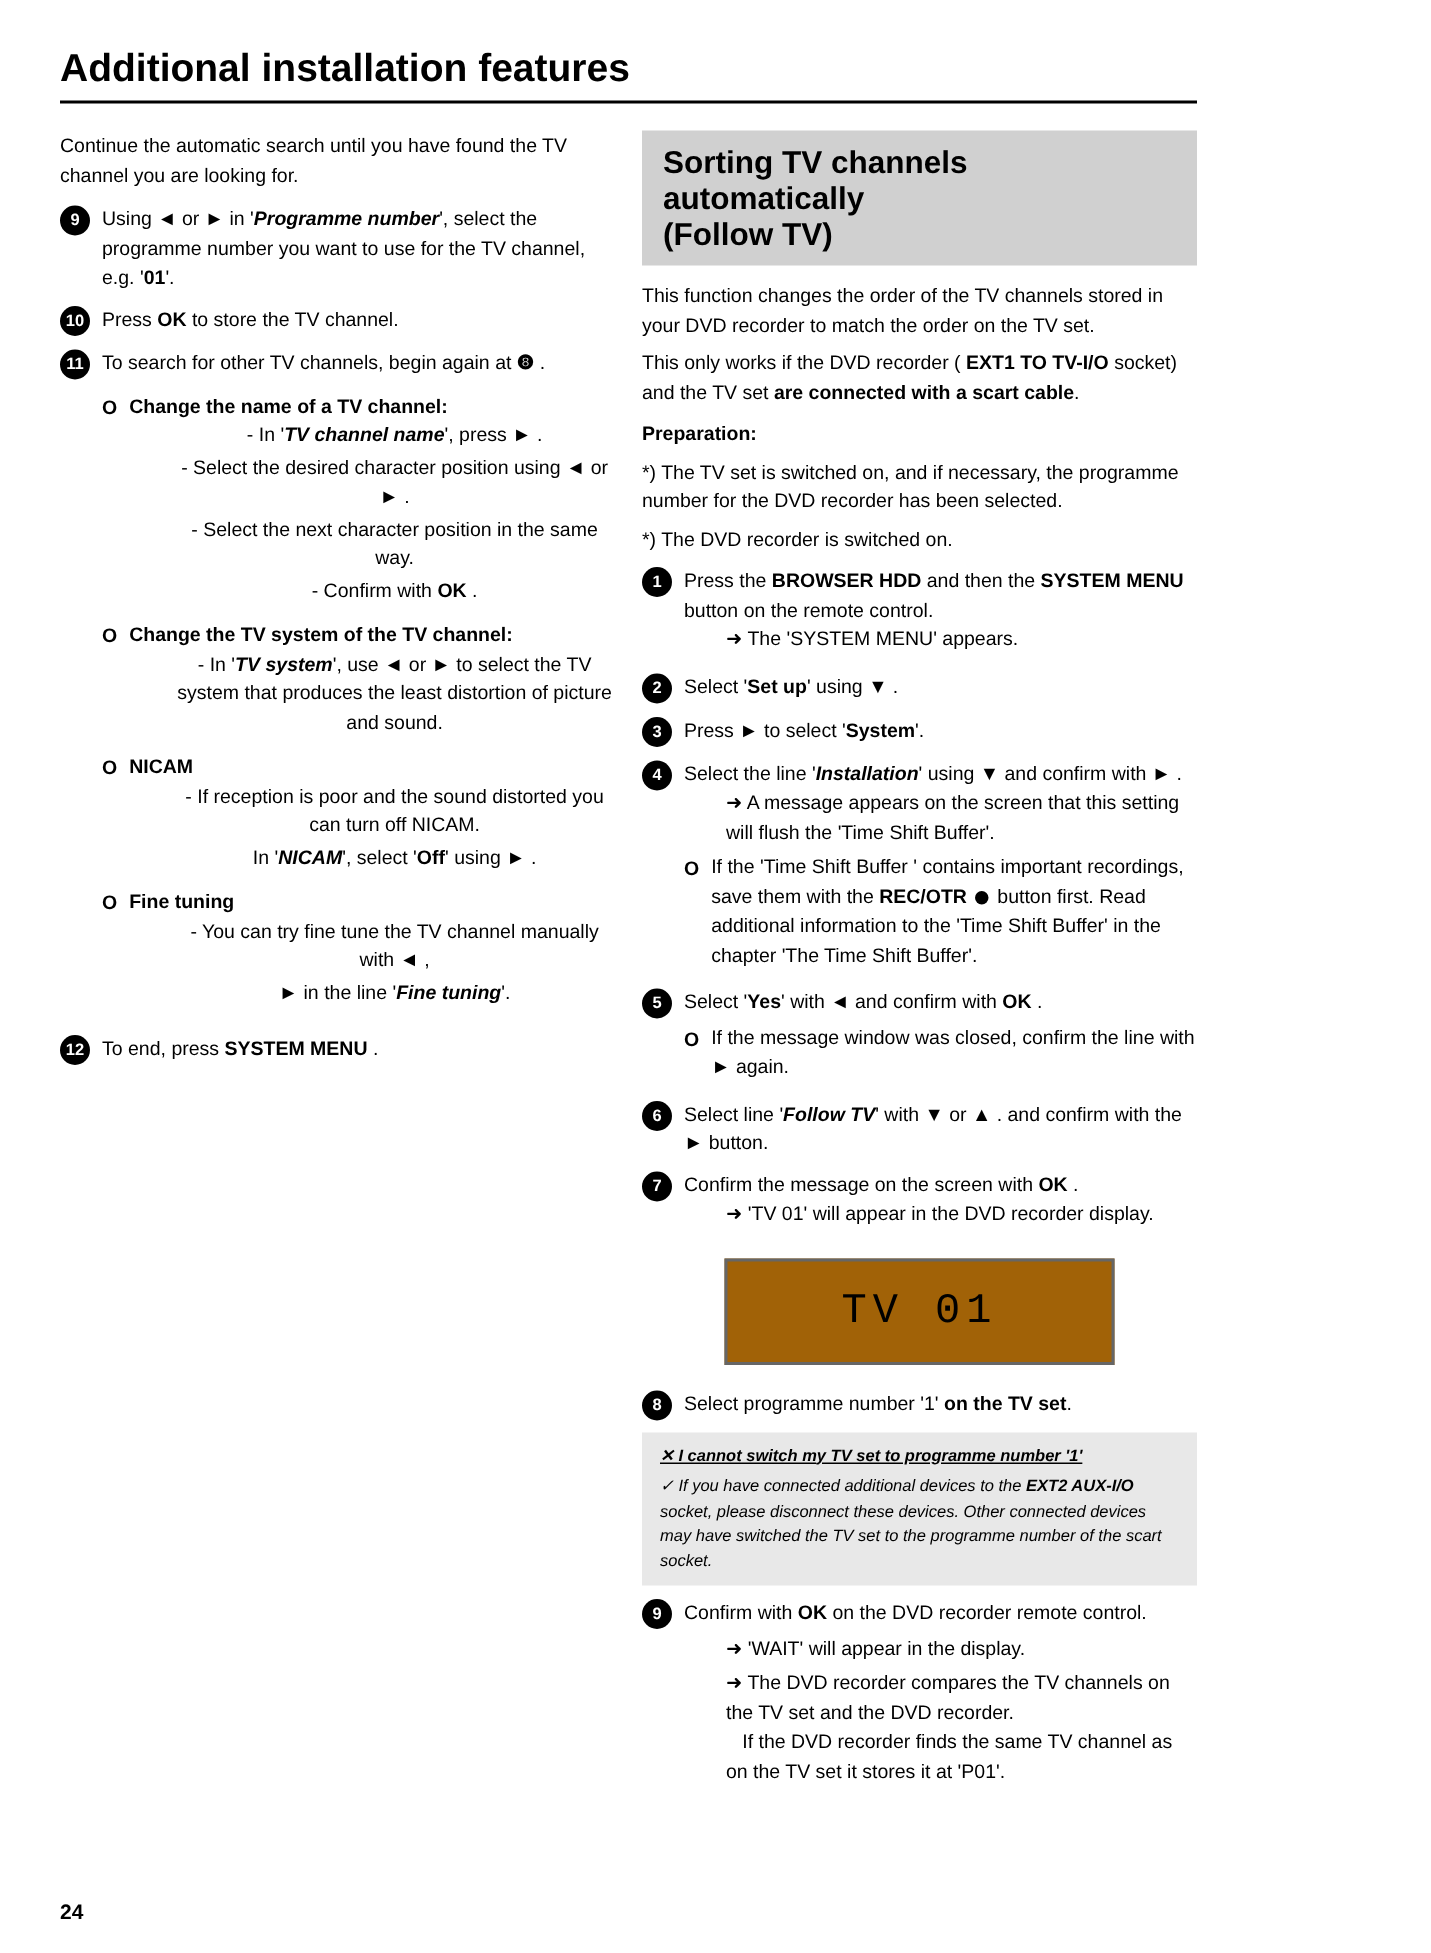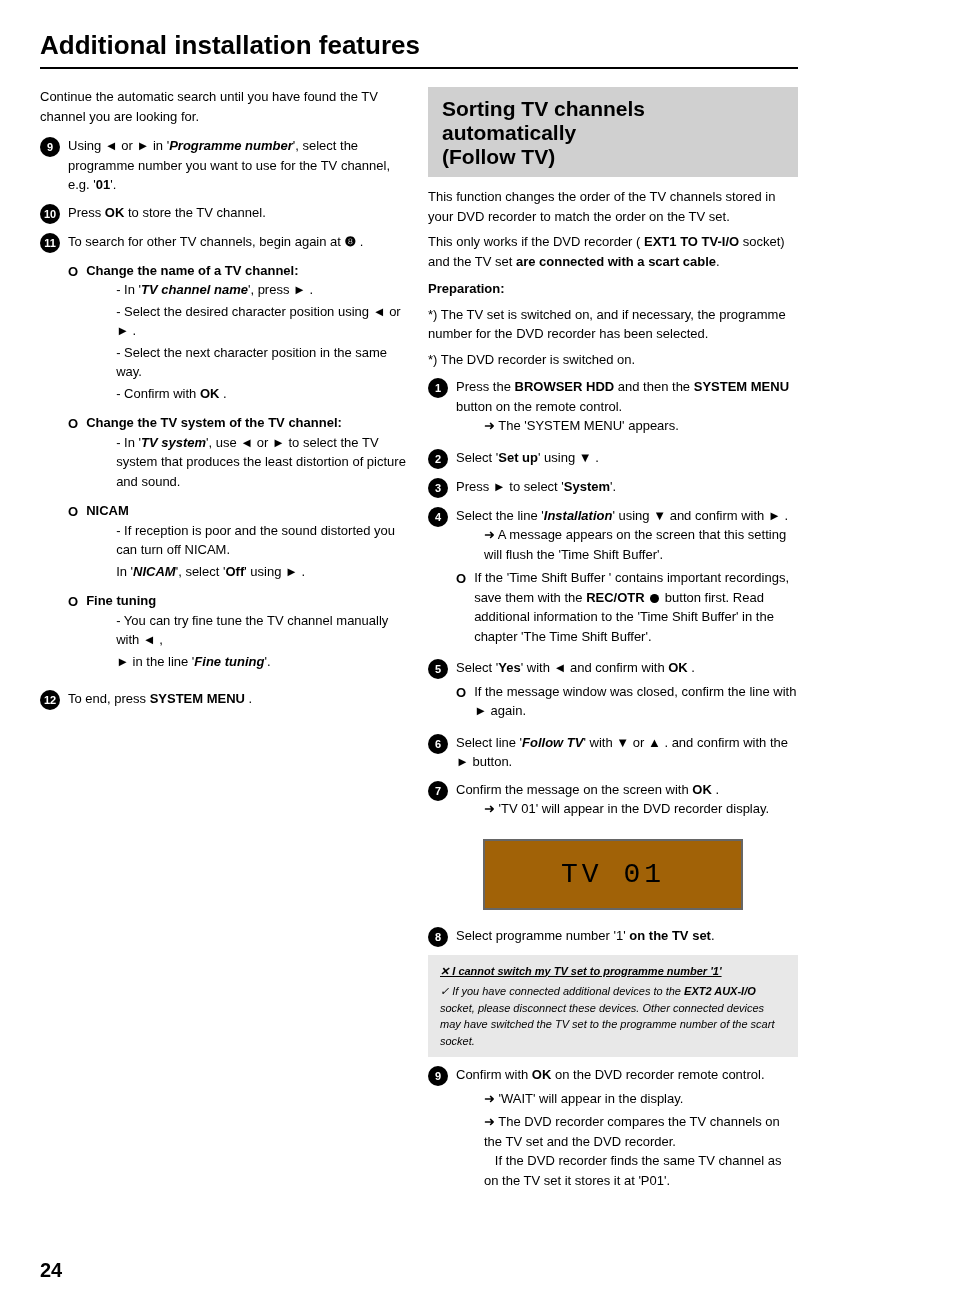--- a/index.html
+++ b/index.html
@@ -78,20 +78,21 @@
     }
     .bullet-o {
       font-weight: bold;
       margin-right: 8px;
       margin-top: 1px;
       flex-shrink: 0;
     }
     .indent-block {
       margin-left: 20px;
       margin-bottom: 6px;
+      text-align: center;
     }
     .dash-item {
       margin-left: 10px;
       margin-bottom: 2px;
       line-height: 1.5;
     }
     .preparation {
       margin-bottom: 8px;
     }
     .tv-display-box {
@@ -115,21 +116,21 @@
       margin: 8px 0;
       font-size: 11px;
       line-height: 1.5;
     }
     .warning-box .x-item { font-style: italic; text-decoration: underline; font-weight: bold; }
     .warning-box .check-item { font-style: italic; }
     .page-num {
       position: absolute;
       bottom: 20px;
       left: 40px;
-      font-size: 20px;
+      font-size: 14px;
       font-weight: bold;
     }
     b, strong { font-weight: bold; }
     i, em { font-style: italic; }
     .sub-arrow {
       margin-left: 28px;
       margin-bottom: 4px;
       line-height: 1.5;
     }
     .rec-btn {

